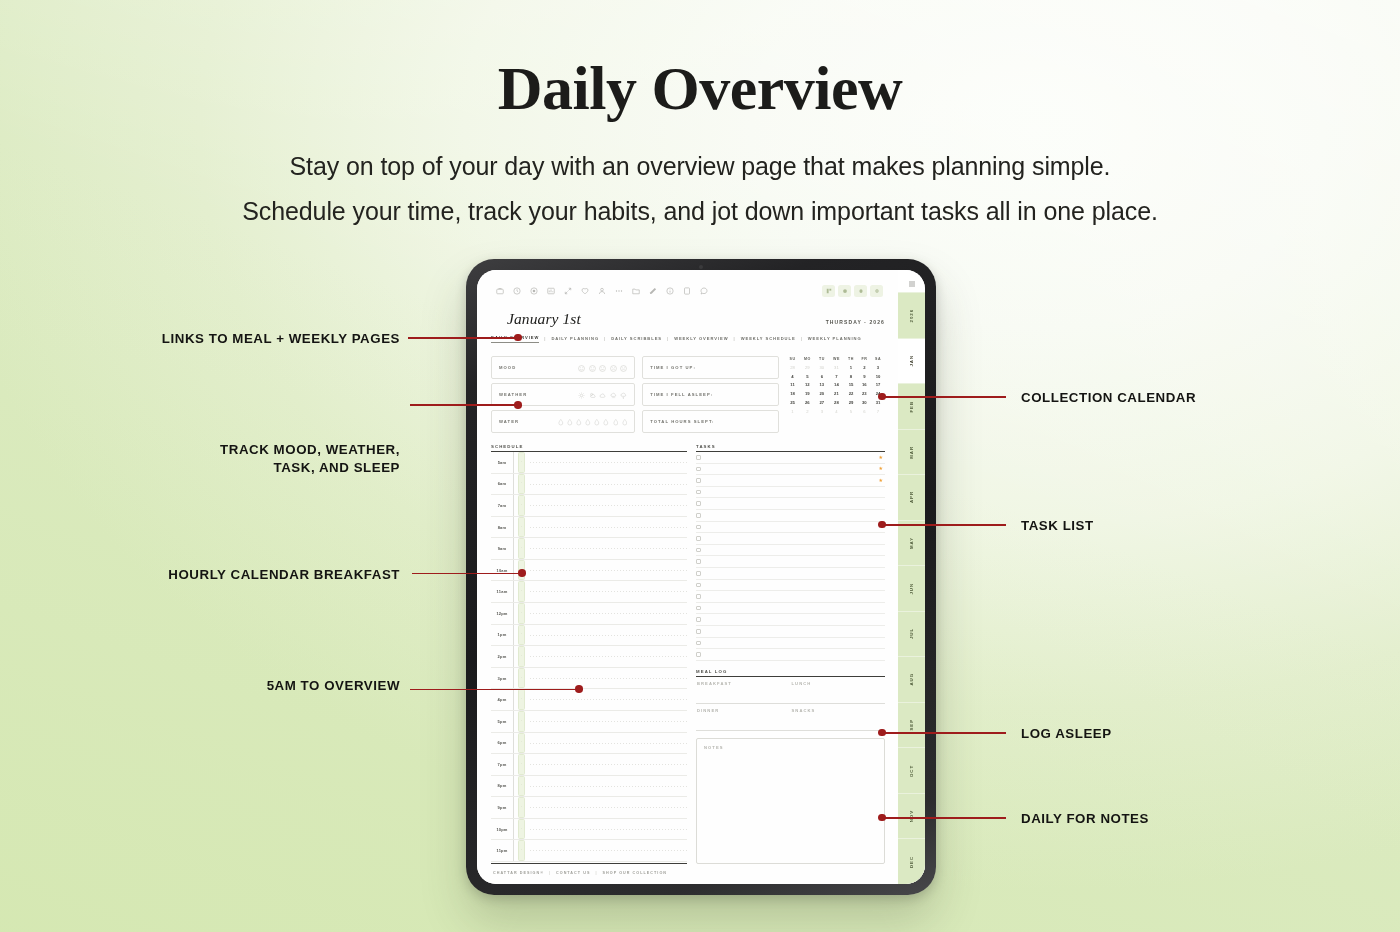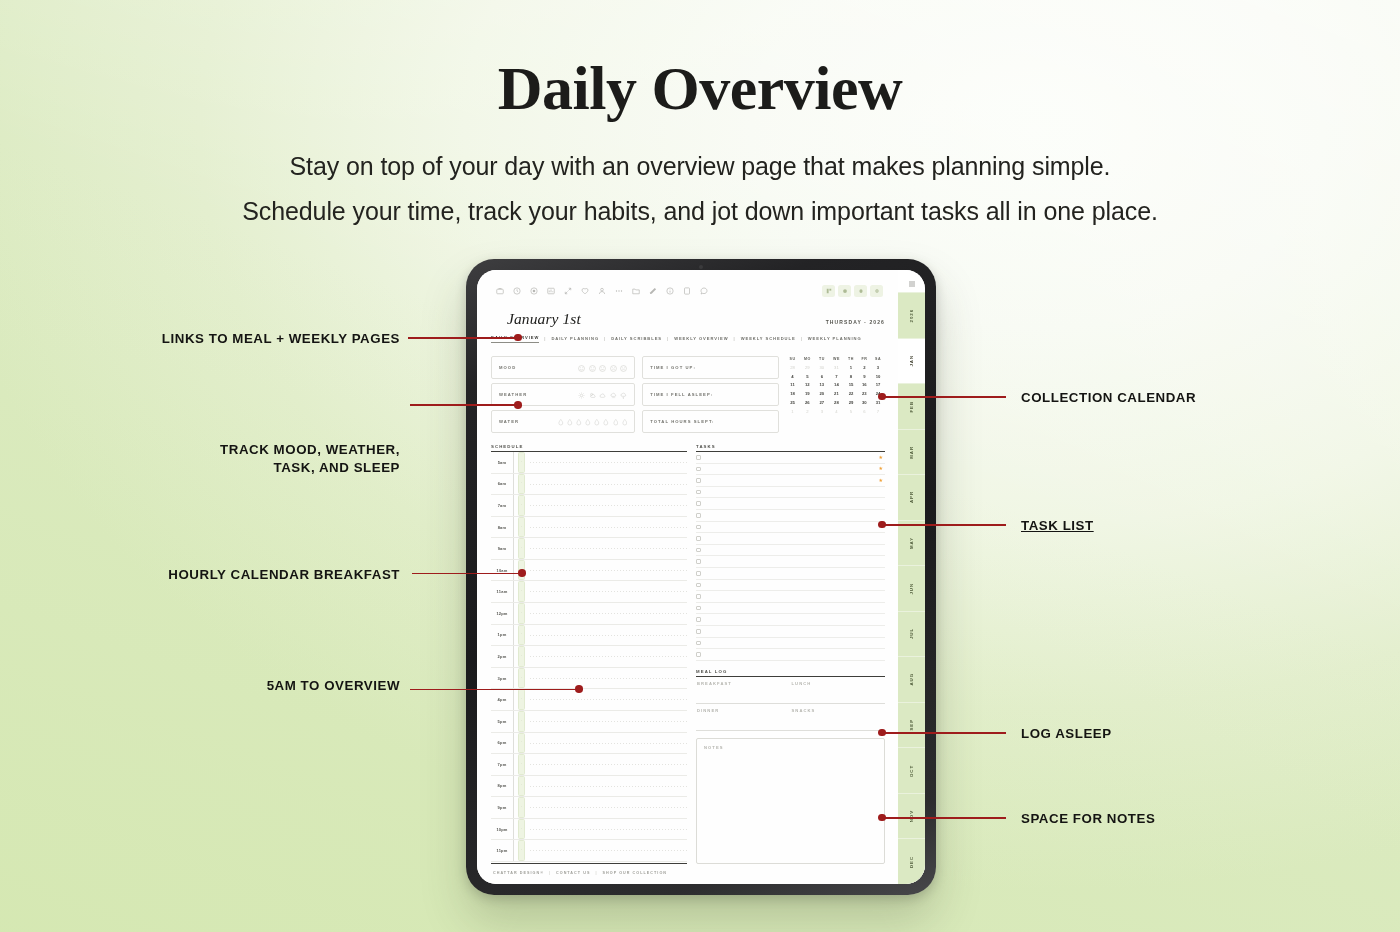--- a/index.html
+++ b/index.html
@@ -930,29 +930,29 @@
 </div>
 <div class="line" style="left:410px; top:688.5px; width:170px;"></div>
 <div class="dot" style="left:575px; top:685px;"></div>
 
 <div class="ann r" style="left:1021px; top:389px; width:330px;">
   <span>COLLECTION CALENDAR</span>
 </div>
 <div class="line" style="left:884px; top:396px; width:122px;"></div>
 <div class="dot" style="left:878px; top:392.5px;"></div>
 
-<div class="ann r" style="left:1021px; top:517px; width:330px;text-decoration:underline;">
+<div class="ann r" style="left:1021px; top:517px; width:330px;">
   <span>TASK LIST</span>
 </div>
 <div class="line" style="left:884px; top:524px; width:122px;"></div>
 <div class="dot" style="left:878px; top:520.5px;"></div>
 
 <div class="ann r" style="left:1021px; top:725px; width:330px;">
   <span>LOG ASLEEP</span>
 </div>
 <div class="line" style="left:884px; top:732px; width:122px;"></div>
 <div class="dot" style="left:878px; top:728.5px;"></div>
 
 <div class="ann r" style="left:1021px; top:810px; width:330px;">
-  <span>SPACE FOR NOTES</span>
+  <span>DAILY FOR NOTES</span>
 </div>
 <div class="line" style="left:884px; top:817px; width:122px;"></div>
 <div class="dot" style="left:878px; top:813.5px;"></div>
 
 </body></html>

